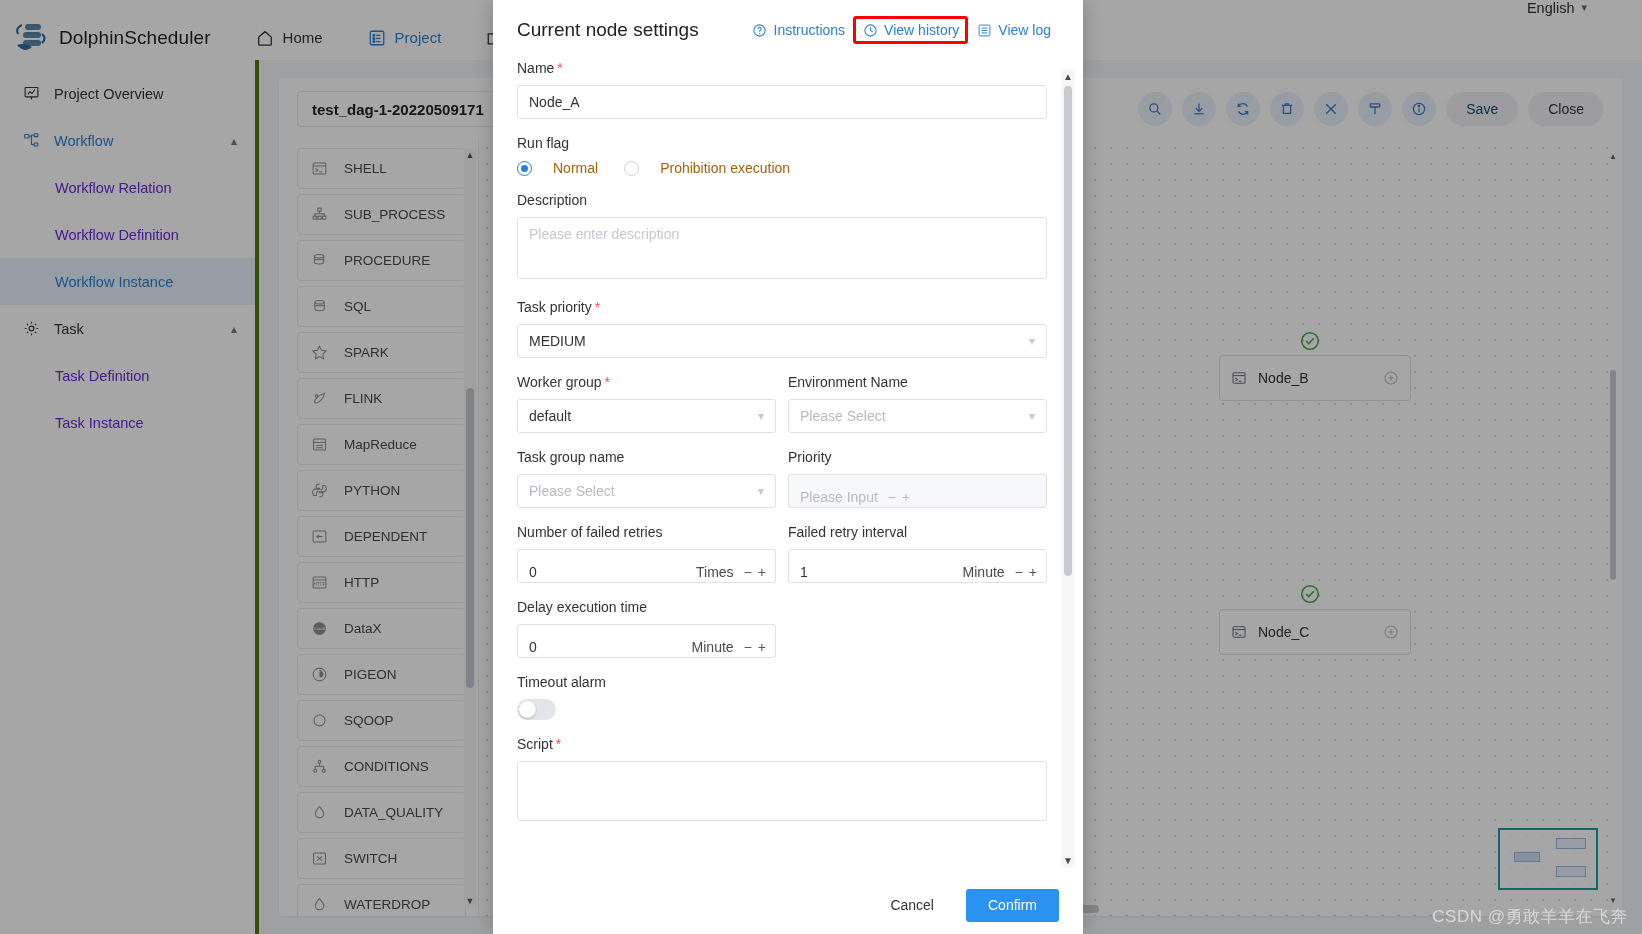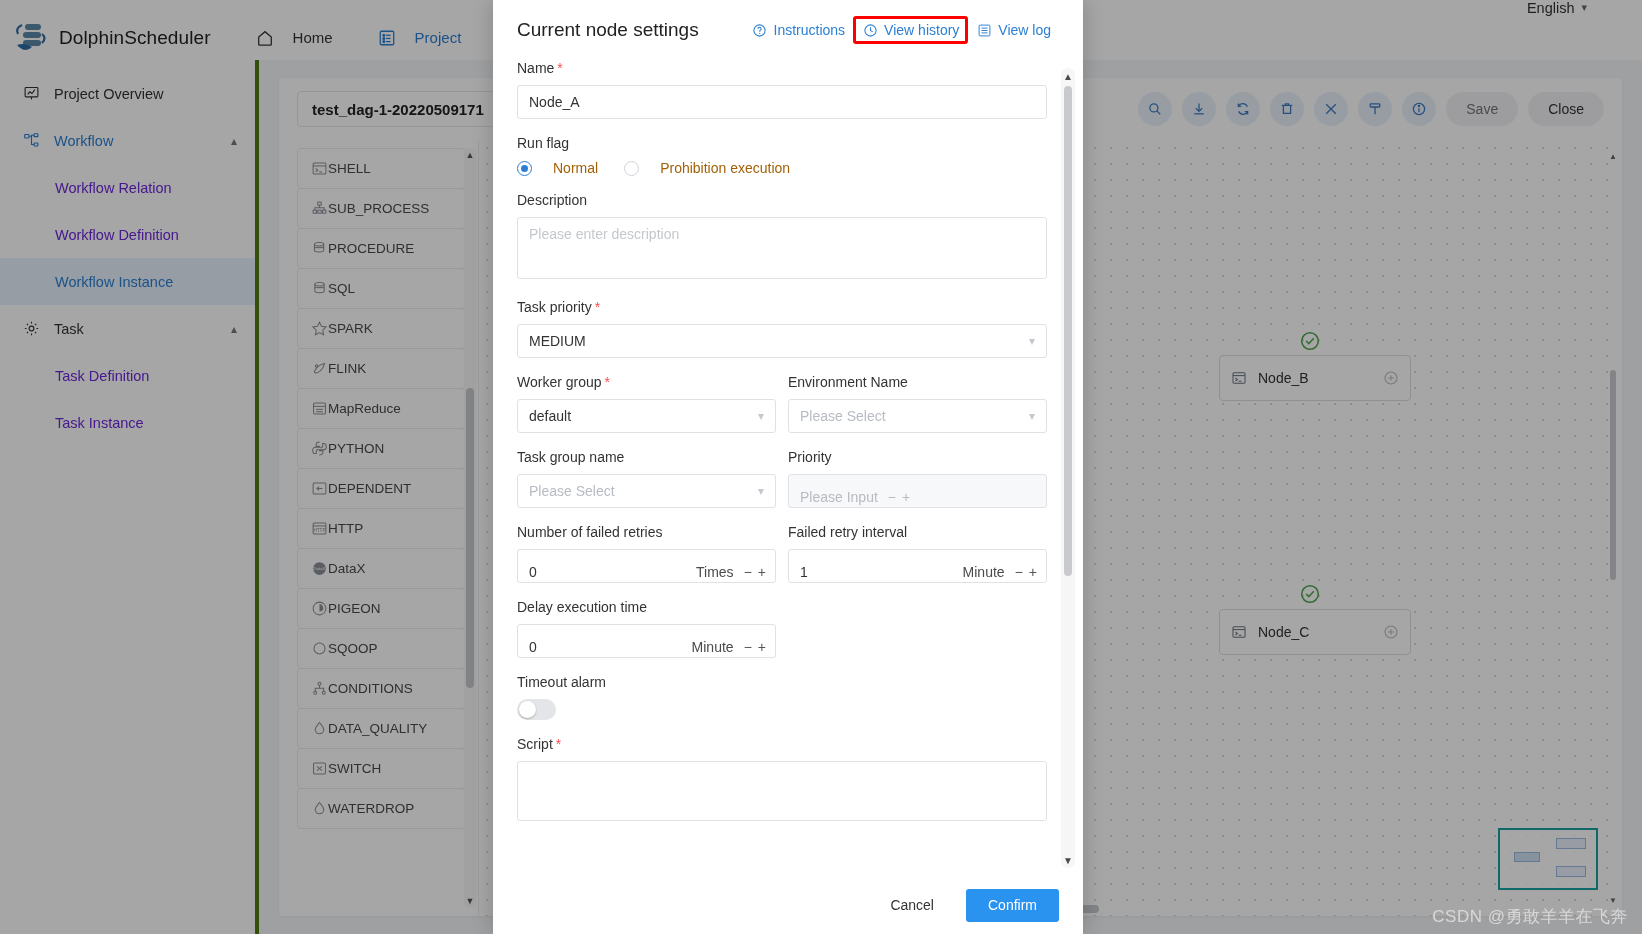--- a/index.html
+++ b/index.html
@@ -16,21 +16,21 @@
   
   .topnav {
     position: absolute; top: 8px; left: 0; right: 0; height: 60px;
     background: #fff; border-bottom: 1px solid #c4b5fd;
     display: flex; align-items: center;
   }
   .brand { display: flex; align-items: center; gap: 9px; padding-left: 12px; min-width: 200px;}
   .brand-logo { width: 38px; height: 34px; position: relative; }
   .brand-name { font-size: 19px; color: #222; letter-spacing: .1px; }
   .nav-items { display: flex; align-items: center; gap: 0px; margin-left: 22px; }
-  .nav-item { display: flex; align-items: center; gap: 18px; padding: 0 22px; height: 60px;
+  .nav-item { display: flex; align-items: center; gap: 8px; padding: 0 22px; height: 60px;
               font-size: 15px; color: #333; cursor: pointer; }
   .nav-item.active { color: #2a7fd4; }
   .nav-item .nav-ico { display:flex; align-items:center; justify-content:center; width:20px; height:20px;}
   .topnav-right { margin-left: auto; display: flex; align-items: center; gap: 0; padding-right: 18px; flex-direction: column; }
   .tn-r-item { display: flex; align-items: center; gap: 7px; font-size: 14.5px; color: #333;
                padding: 0 14px; height: 60px; cursor: pointer; }
   .caret { font-size: 11px; color: #666; }
 
   
   .sidebar {
@@ -52,27 +52,27 @@
   .card { background: #fff; border-radius: 4px; height: 100%; position: relative; box-shadow: 0 1px 3px rgba(0,0,0,.06); }
 
   .dag-title-row { height: 62px; display: flex; align-items: center; padding: 0 18px; }
   .dag-title-box { border: 1px solid #e4e6eb; border-radius: 4px; height: 36px; display: flex;
                    align-items: center; padding: 0 14px; font-size: 15px; font-weight: bold; color: #222; }
   .dag-toolbar { margin-left: auto; display: flex; align-items: center; gap: 10px; }
   .tb-btn { width: 34px; height: 34px; border-radius: 50%; background: #e9f1fb;
             display: flex; align-items: center; justify-content: center; cursor: pointer; }
   .tb-text { height: 34px; border-radius: 17px; padding: 0 20px; display: flex; align-items: center;
              font-size: 14px; cursor: pointer; }
-  .tb-save { background: #f1f2f4; color: #737373; }
+  .tb-save { background: #f1f2f4; color: #0c4a6e; }
   .tb-close { background: #f1f2f4; color: #333; }
 
   .dag-body { position: absolute; top: 62px; left: 0; right: 0; bottom: 0; display: flex; }
   .task-palette { width: 200px; border-right: 1px solid #eee; padding: 8px 12px 0 18px; overflow: hidden; position: relative;}
-  .palette-item { height: 41px; border: 1px solid #eaecef; border-radius: 4px; margin-bottom: 0px;
-                  display: flex; align-items: center; gap: 0; padding-left: 12px;
+  .palette-item { height: 41px; border: 1px solid #eaecef; border-radius: 4px; margin-bottom: 6px;
+                  display: flex; align-items: center; gap: 16px; padding-left: 12px;
                   font-size: 13.5px; color: #4a4a4a; cursor: grab; background: #fff; }
   .palette-item + .palette-item { margin-top: -1px; }
   .palette-ico { width: 18px; height: 18px; display: flex; align-items: center; justify-content: center; color: #8a8f96;}
   .palette-scroll { position: absolute; right: 2px; top: 8px; bottom: 8px; width: 12px; }
   .ps-track { position:absolute; inset:0; background:#f7f7f7; border-radius:6px;}
   .ps-arrow { position:absolute; left:0; width:12px; height:14px; display:flex;align-items:center;justify-content:center;
               font-size:9px;color:#555;}
   .ps-thumb { position:absolute; left:2px; width:8px; background:#c6c8cc; border-radius:4px;}
 
   .canvas { flex: 1; position: relative; background-color: #fff;

